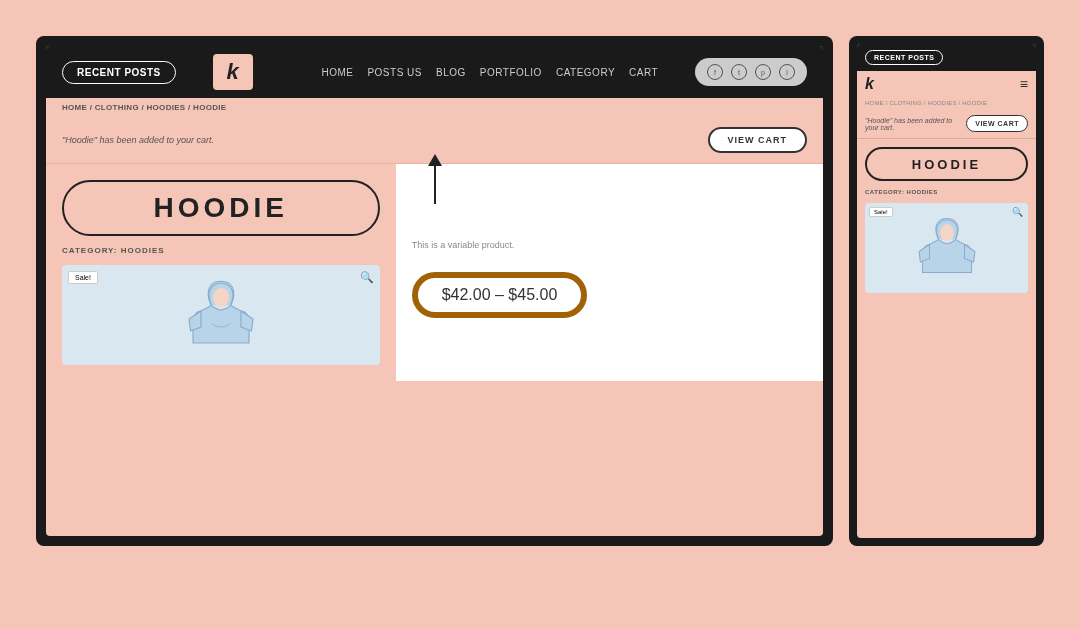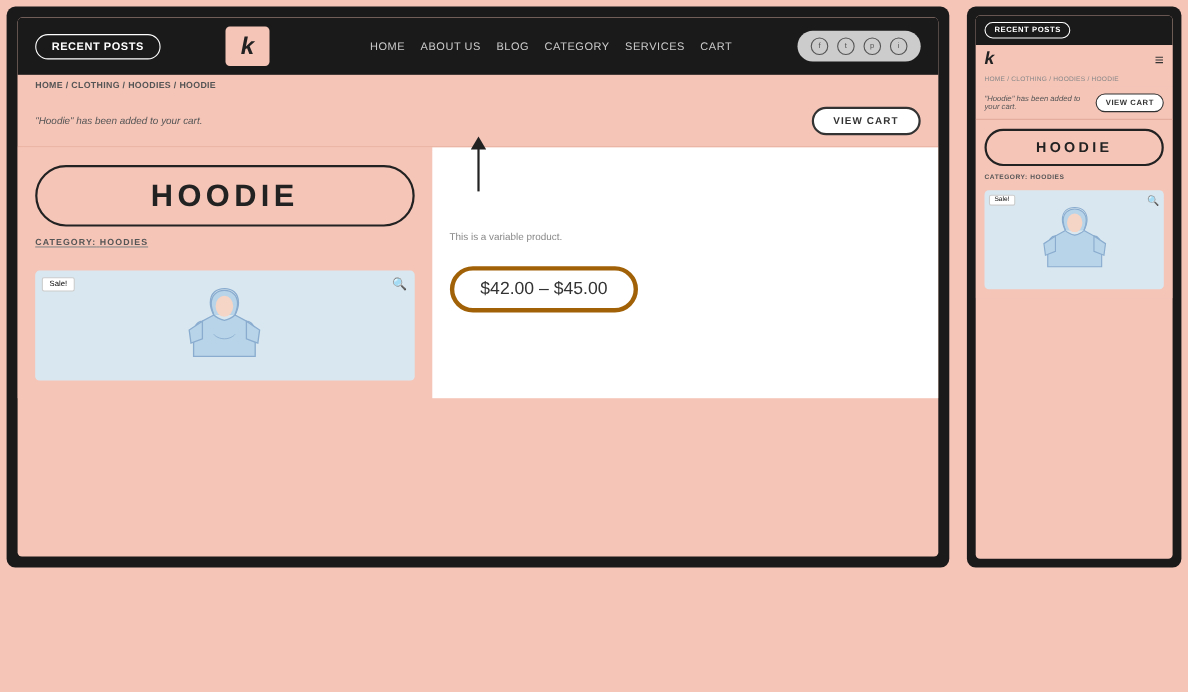--- a/index.html
+++ b/index.html
@@ -11,21 +11,21 @@
       overflow: hidden;
       display: flex;
       align-items: center;
       justify-content: center;
     }
 
     .main-container {
       display: flex;
       gap: 16px;
       align-items: flex-start;
-      padding: 6px;
+      padding: 36px;
       width: 100%;
       height: 100%;
     }
 
     
     .desktop-preview {
       flex: 1;
       background: #1a1a1a;
       border-radius: 8px;
       overflow: hidden;
@@ -218,22 +218,21 @@
       font-size: 28px;
       font-weight: bold;
       letter-spacing: 4px;
       color: #222;
     }
 
     .category-label {
       font-size: 8px;
       color: #888;
       letter-spacing: 1px;
-      margin-bottom: 21px;
-      text-decoration: underline;
+      margin-bottom: 10px;
     }
 
     .category-label span {
       font-weight: 700;
       color: #555;
     }
 
     .product-image-area {
       background: #d9e8f0;
       border-radius: 4px;
@@ -272,21 +271,21 @@
       height: 80px;
     }
 
     .variable-product-text {
       font-size: 9px;
       color: #888;
       margin-bottom: 14px;
     }
 
     .price-box {
-      border: 4px solid #a16207;
+      border: 6px solid #a16207;
       border-radius: 30px;
       text-align: center;
       padding: 8px 24px;
       display: inline-block;
       margin-top: 8px;
     }
 
     .price-text {
       font-size: 16px;
       color: #333;
@@ -460,24 +459,24 @@
   <div class="desktop-preview">
     <div class="desktop-inner">
 
       <div class="nav-bar">
         <button class="recent-posts-btn">RECENT POSTS</button>
         <div class="logo-area">
           <div class="logo-k">k</div>
         </div>
         <div class="nav-links">
           <a class="nav-link">HOME</a>
-          <a class="nav-link">ABOUT US</a>
+          <a class="nav-link">POSTS US</a>
           <a class="nav-link">BLOG</a>
+          <a class="nav-link">PORTFOLIO</a>
           <a class="nav-link">CATEGORY</a>
-          <a class="nav-link">SERVICES</a>
           <a class="nav-link">CART</a>
         </div>
         <div class="social-icons-bar">
           <div class="social-icon">f</div>
           <div class="social-icon">t</div>
           <div class="social-icon">p</div>
           <div class="social-icon">i</div>
         </div>
       </div>
 

